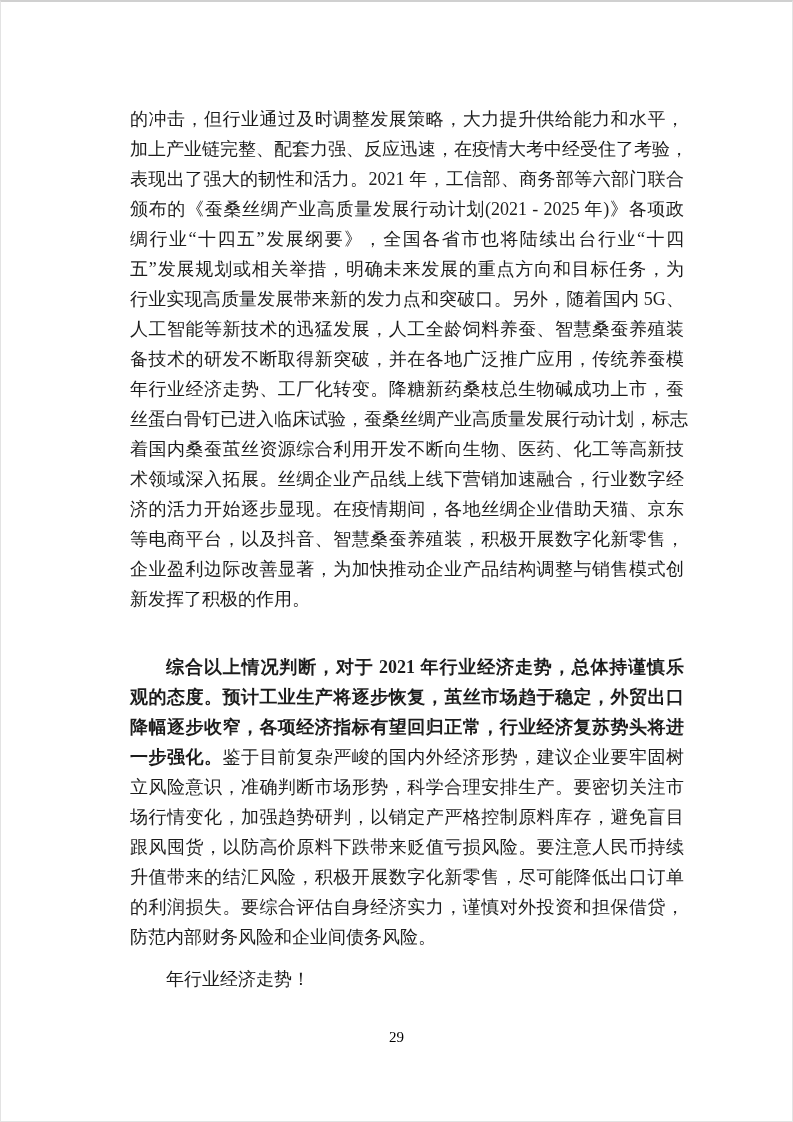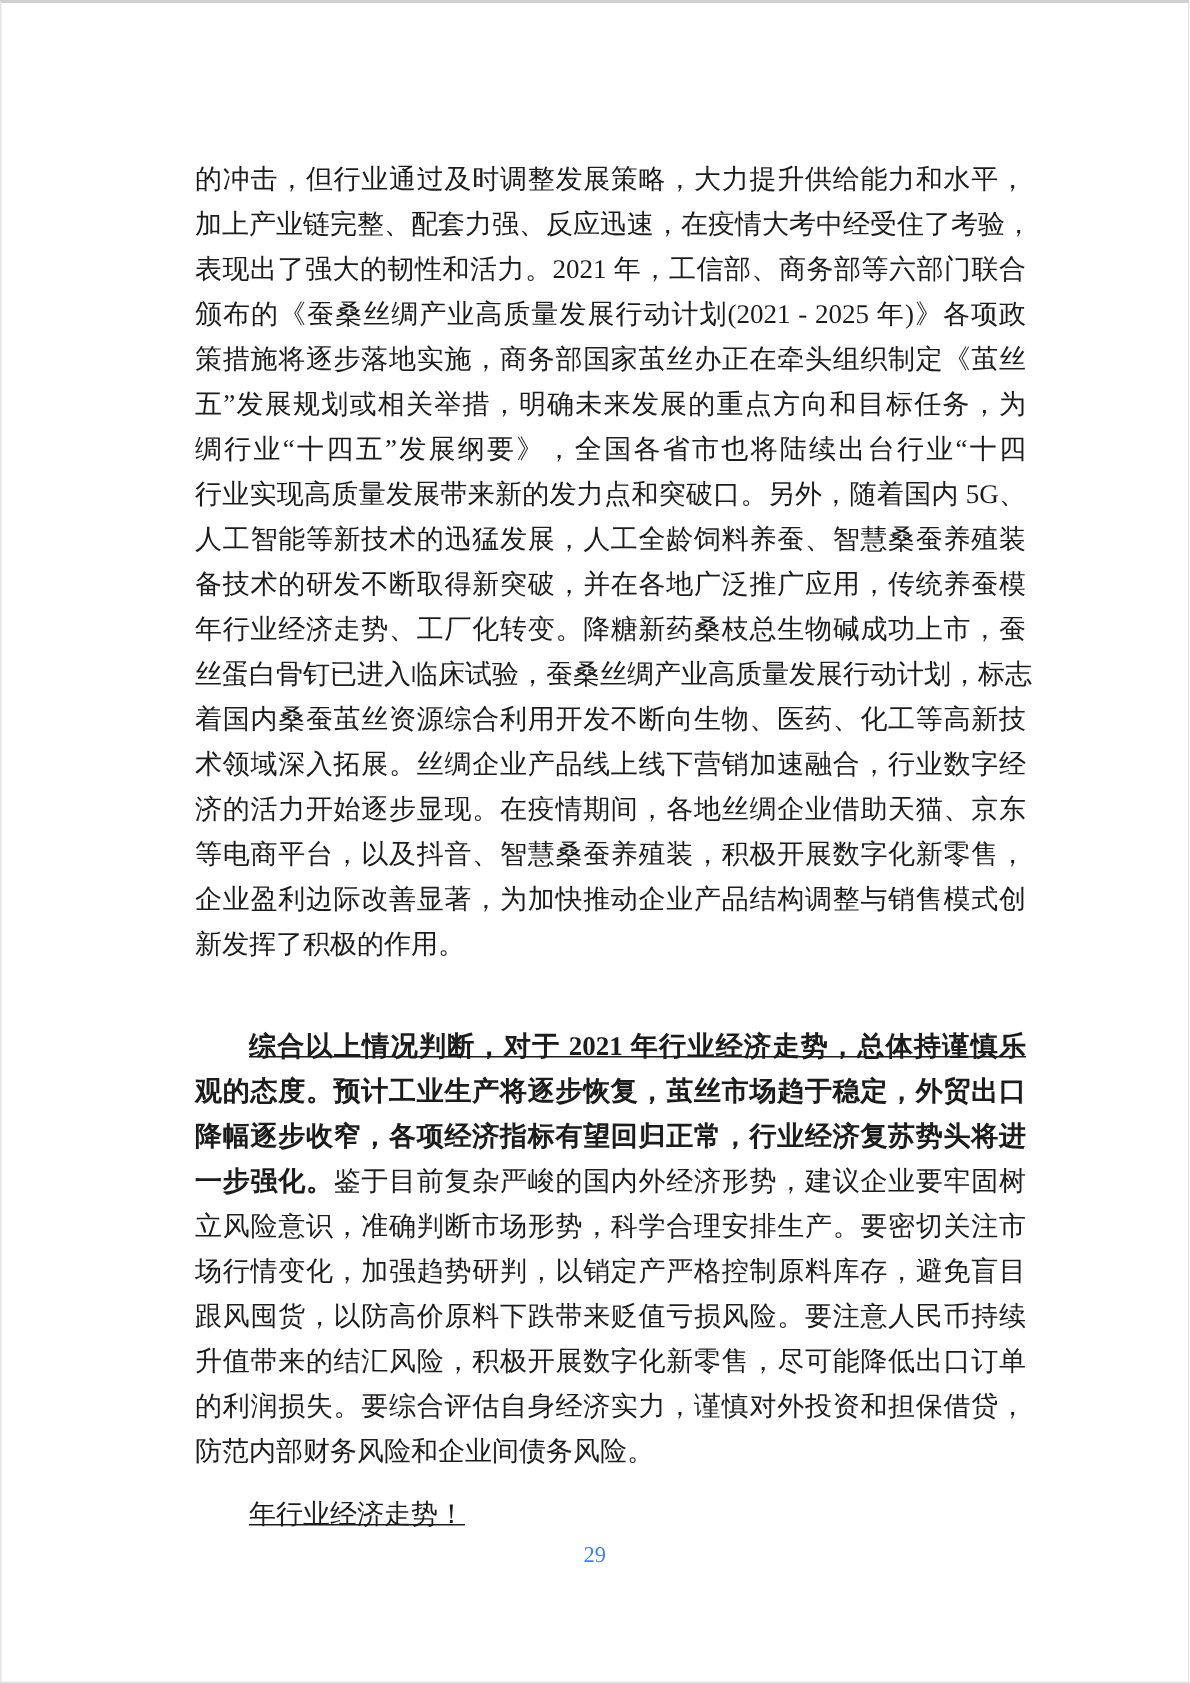--- a/index.html
+++ b/index.html
@@ -33,46 +33,45 @@
   .line {
     height: 30px;
     line-height: 30px;
     white-space: nowrap;
     text-align: justify;
     text-align-last: justify;
     text-justify: inter-character;
     overflow: visible;
   }
   .line.last { text-align-last: left; }
-  .line.indent { text-indent: 36px; text-decoration: underline; }
+  .line.indent { text-indent: 36px; }
   .line b { font-weight: 700; }
   .page-number {
     position: absolute;
     top: 1026px;
     left: 0;
     width: 100%;
     text-align: center;
     font-size: 15px;
     line-height: 18px;
-    color: #3b82f6;
+    color: #000000;
   }
 </style>
 </head>
 <body>
 
 <div class="page">
   <div class="text-block" id="text-block">
       <div class="para">
         <div class="line"><span>的冲击，但行业通过及时调整发展策略，大力提升供给能力和水平，</span></div>
         <div class="line"><span>加上产业链完整、配套力强、反应迅速，在疫情大考中经受住了考验，</span></div>
         <div class="line"><span>表现出了强大的韧性和活力。2021 年，工信部、商务部等六部门联合</span></div>
         <div class="line"><span>颁布的《蚕桑丝绸产业高质量发展行动计划(2021 - 2025 年)》各项政</span></div>
-        <div class="line"><span>策措施将逐步落地实施，商务部国家茧丝办正在牵头组织制定《茧丝</span></div>
+        <div class="line"><span>绸行业“十四五”发展纲要》，全国各省市也将陆续出台行业“十四</span></div>
         <div class="line"><span>五”发展规划或相关举措，明确未来发展的重点方向和目标任务，为</span></div>
-        <div class="line"><span>绸行业“十四五”发展纲要》，全国各省市也将陆续出台行业“十四</span></div>
         <div class="line"><span>行业实现高质量发展带来新的发力点和突破口。另外，随着国内 5G、</span></div>
         <div class="line"><span>人工智能等新技术的迅猛发展，人工全龄饲料养蚕、智慧桑蚕养殖装</span></div>
         <div class="line"><span>备技术的研发不断取得新突破，并在各地广泛推广应用，传统养蚕模</span></div>
         <div class="line"><span>年行业经济走势、工厂化转变。降糖新药桑枝总生物碱成功上市，蚕</span></div>
         <div class="line"><span>丝蛋白骨钉已进入临床试验，蚕桑丝绸产业高质量发展行动计划，标志</span></div>
         <div class="line"><span>着国内桑蚕茧丝资源综合利用开发不断向生物、医药、化工等高新技</span></div>
         <div class="line"><span>术领域深入拓展。丝绸企业产品线上线下营销加速融合，行业数字经</span></div>
         <div class="line"><span>济的活力开始逐步显现。在疫情期间，各地丝绸企业借助天猫、京东</span></div>
         <div class="line"><span>等电商平台，以及抖音、智慧桑蚕养殖装，积极开展数字化新零售，</span></div>
         <div class="line"><span>企业盈利边际改善显著，为加快推动企业产品结构调整与销售模式创</span></div>

